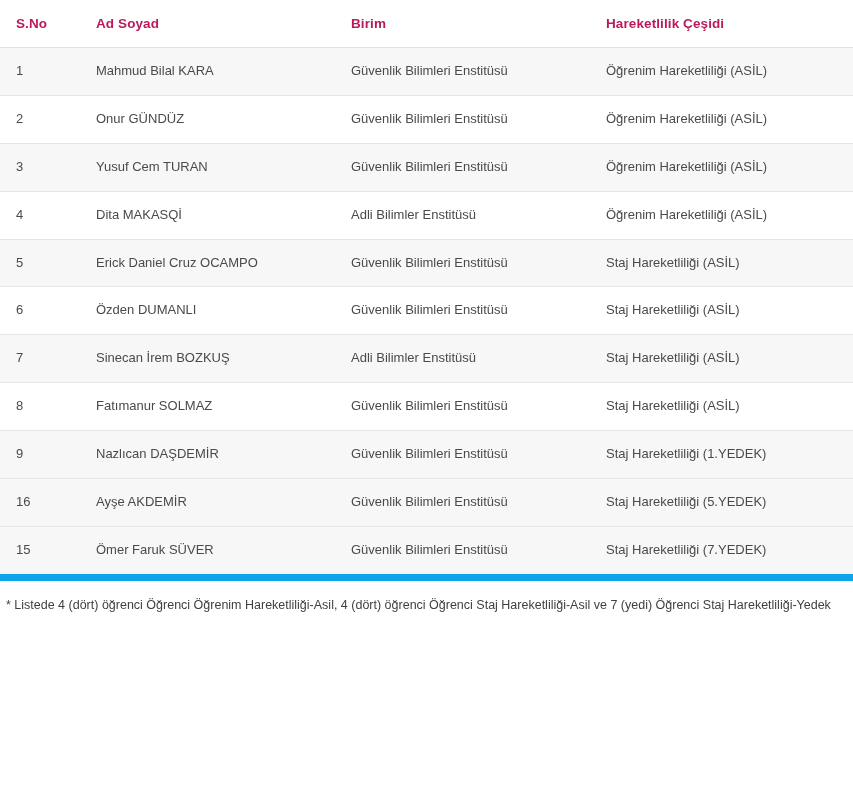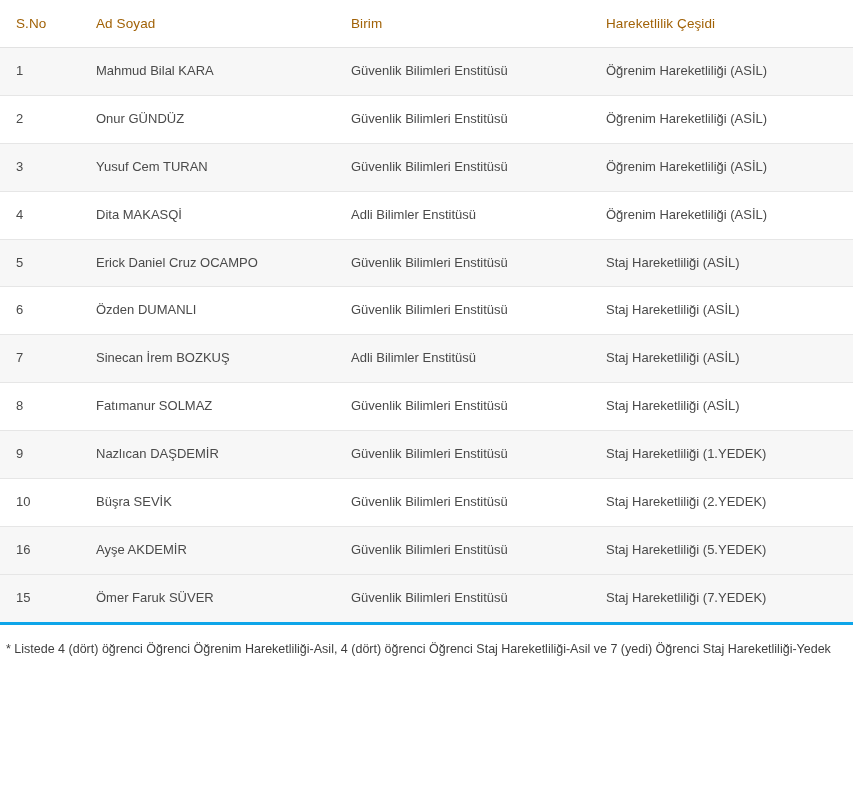--- a/index.html
+++ b/index.html
@@ -25,23 +25,23 @@
     table-layout: fixed;
     font-size: 13px;
   }
   table.listing col.c-no    { width: 80px; }
   table.listing col.c-name  { width: 255px; }
   table.listing col.c-unit  { width: 255px; }
   table.listing col.c-type  { width: 263px; }
 
   table.listing thead th {
     text-align: left;
-    font-weight: normal;
+    font-weight: bold;
     font-size: 13.5px;
-    color: #a16207;
+    color: #be185d;
     background: #ffffff;
     padding: 16px 12px 16px 16px;
     border-bottom: 1px solid #e2e2e2;
     vertical-align: middle;
     letter-spacing: 0.1px;
   }
   table.listing tbody td {
     padding: 15px 12px 15px 16px;
     border-bottom: 1px solid #e6e6e6;
     color: #4a4a4a;
@@ -52,21 +52,21 @@
     overflow: hidden;
     text-overflow: ellipsis;
   }
   table.listing tbody tr.odd td {
     background: #f7f7f7;
   }
   table.listing tbody tr.even td {
     background: #ffffff;
   }
   table.listing tbody tr:last-child td {
-    border-bottom: 3px solid #0ea5e9;
+    border-bottom: 7px solid #0ea5e9;
   }
   .note {
     padding: 14px 16px 12px 6px;
     font-size: 12.5px;
     color: #3f3f3f;
     line-height: 1.75;
     max-width: 845px;
   }
   .note span {
     display: block;
@@ -140,26 +140,20 @@
           <td>Fatımanur SOLMAZ</td>
           <td>Güvenlik Bilimleri Enstitüsü</td>
           <td>Staj Hareketliliği (ASİL)</td>
         </tr>
         <tr class="odd">
           <td>9</td>
           <td>Nazlıcan DAŞDEMİR</td>
           <td>Güvenlik Bilimleri Enstitüsü</td>
           <td>Staj Hareketliliği (1.YEDEK)</td>
         </tr>
-        <tr class="even">
-          <td>10</td>
-          <td>Büşra SEVİK</td>
-          <td>Güvenlik Bilimleri Enstitüsü</td>
-          <td>Staj Hareketliliği (2.YEDEK)</td>
-        </tr>
         <tr class="odd">
           <td>16</td>
           <td>Ayşe AKDEMİR</td>
           <td>Güvenlik Bilimleri Enstitüsü</td>
           <td>Staj Hareketliliği (5.YEDEK)</td>
         </tr>
         <tr class="odd">
           <td>15</td>
           <td>Ömer Faruk SÜVER</td>
           <td>Güvenlik Bilimleri Enstitüsü</td>

